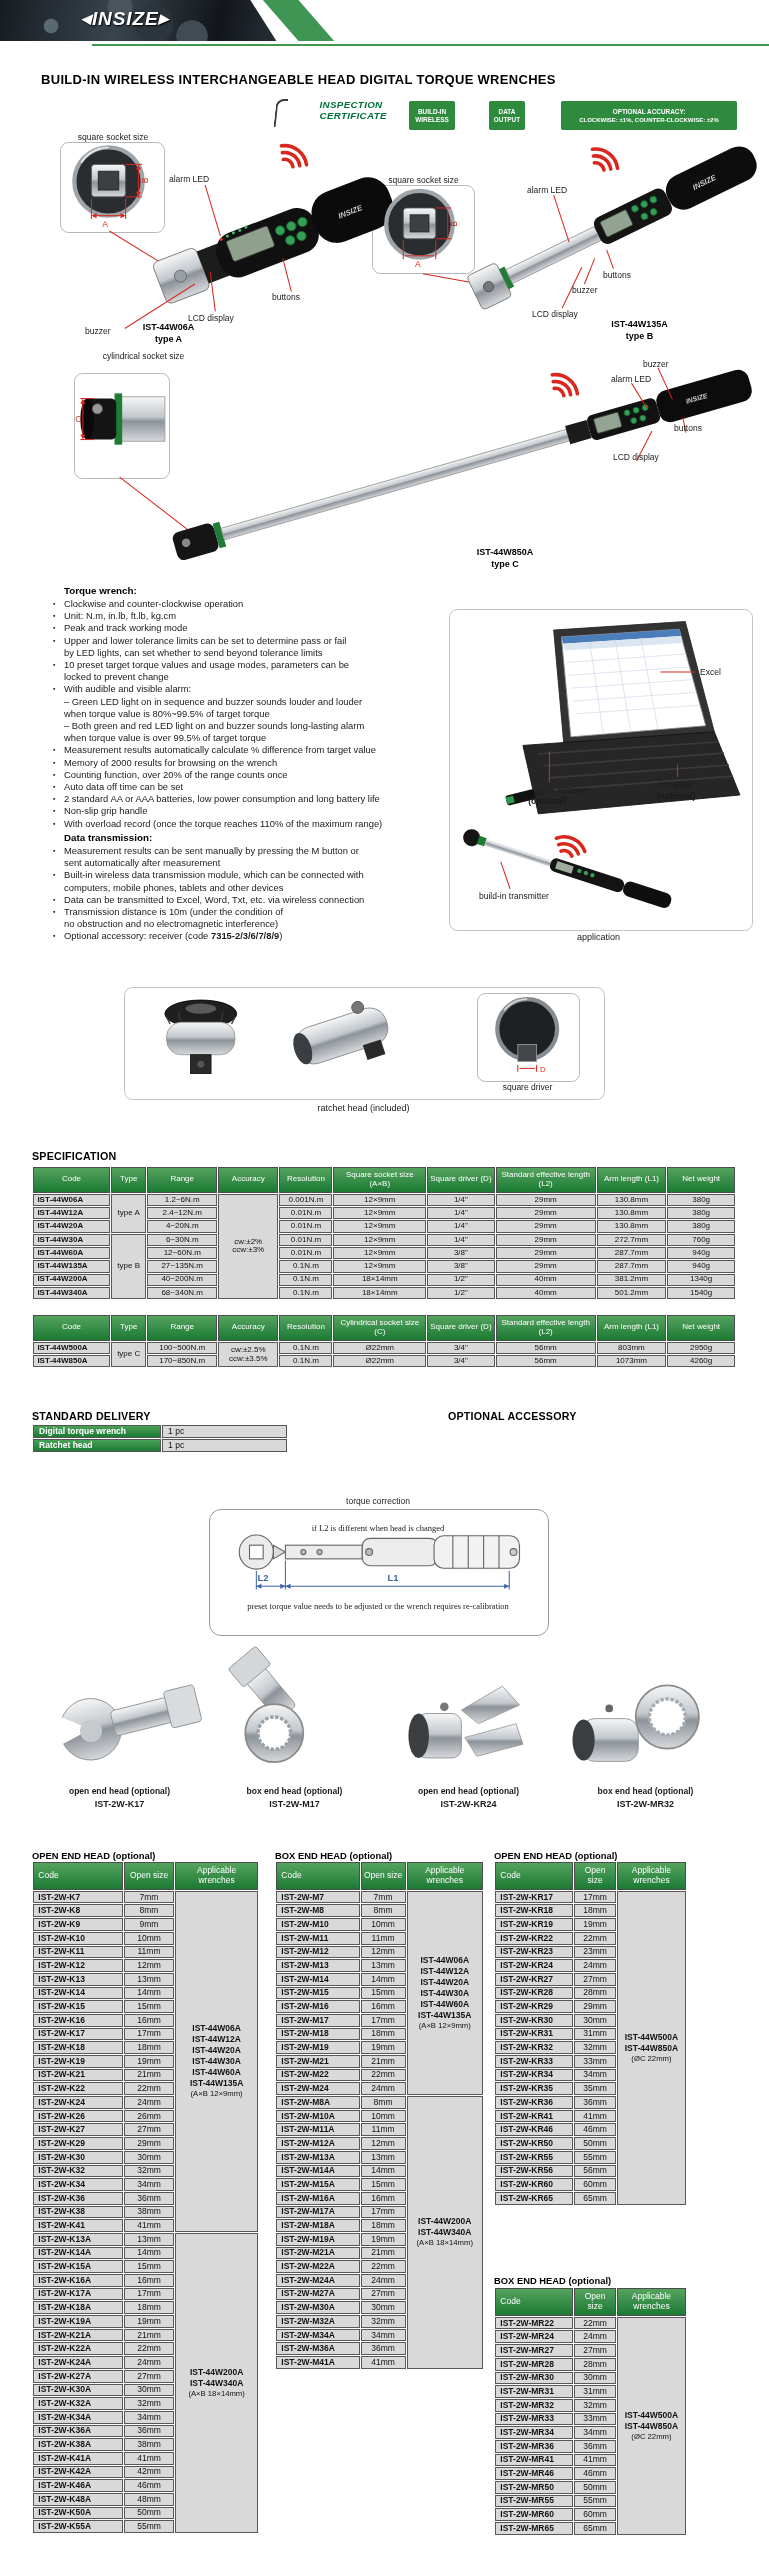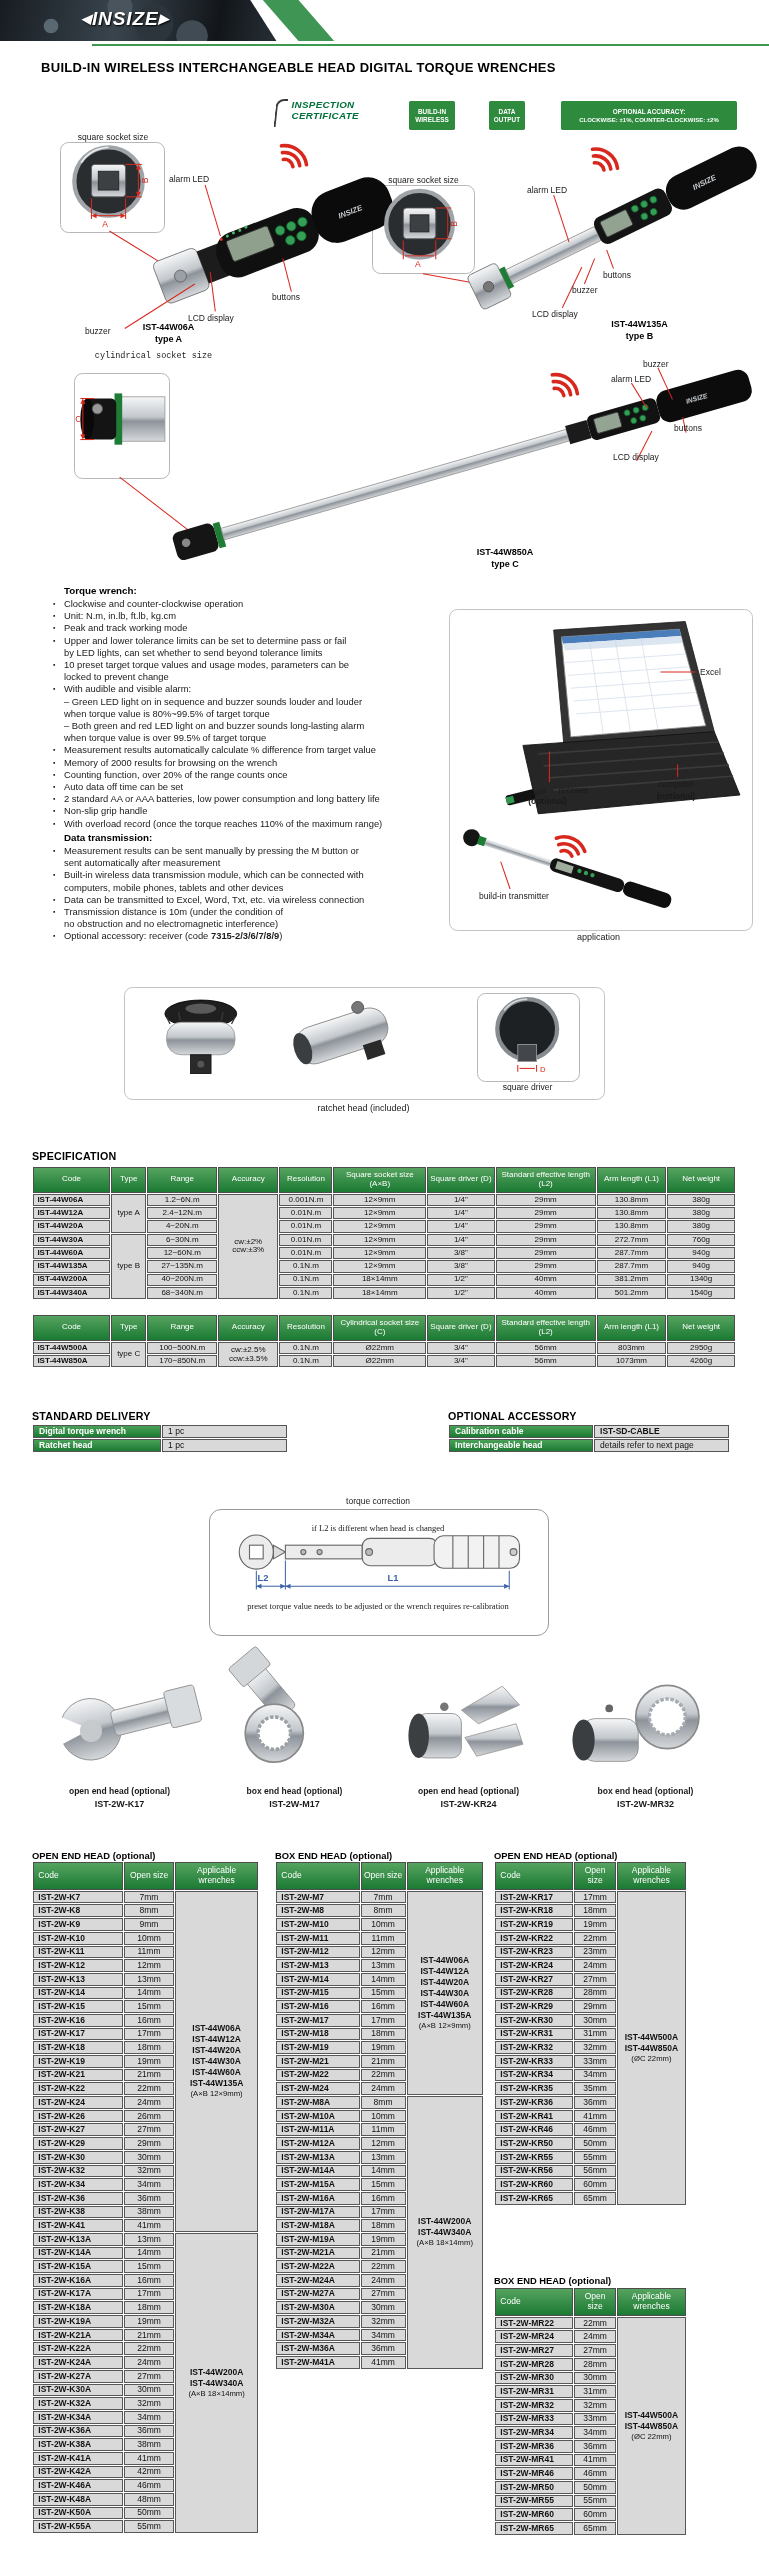--- a/index.html
+++ b/index.html
@@ -19,26 +19,26 @@
       radial-gradient(circle at 192px 36px,#414b54 0 15.4px,transparent 16px),
       radial-gradient(circle at 154px 24px,#2c353c 0 19px,transparent 19.7px),
       linear-gradient(100deg,#171c21,#39444d 40%,#12161a 75%,#2c353d);
     clip-path:polygon(0 0,86% 0,95% 100%,0 100%);}
   .banner-chev{position:absolute;left:256px;top:0;width:85px;height:41px;background:#3f9654;
     clip-path:polygon(8% 0,50% 0,92% 100%,50% 100%);}
   .logo{position:absolute;left:81px;top:7.7px;color:#fff;font-style:italic;font-weight:bold;
     font-size:19px;letter-spacing:0.9px;text-shadow:0.9px 0.9px 1.7px #000;white-space:nowrap;}
   .logo .arr{font-size:13px;vertical-align:1.7px;}
   .rule{position:absolute;left:92px;top:44px;width:677px;height:1.7px;background:#3f9850;}
-  .page-title{position:absolute;left:41px;top:60px;font-size:13px;font-weight:bold;color:#000;letter-spacing:0.3px;}
+  .page-title{position:absolute;left:41px;top:72px;font-size:13px;font-weight:bold;color:#000;letter-spacing:0.3px;}
   
   .cert{position:absolute;left:275px;top:99px;display:flex;gap:4.3px;align-items:flex-start;}
   .cert-bracket{width:10.3px;height:26px;border-left:2.6px solid #3a3a3a;border-top:2.6px solid #3a3a3a;
     border-radius:7.7px 0 0 0;transform:skewX(-6deg);}
-  .cert-text{color:#00713a;font-style:italic;font-weight:bold;font-size:9.8px;line-height:11px;letter-spacing:0.3px;}
+  .cert-text{color:#00713a;font-style:italic;font-weight:bold;font-size:9.8px;line-height:11px;letter-spacing:0.3px;margin-left:28px;}
   .badge{position:absolute;background:#2e8b3e;color:#fff;border-radius:1.7px;display:flex;
     flex-direction:column;align-items:center;justify-content:center;font-weight:bold;text-align:center;}
   .badge .l1{font-size:6.4px;line-height:8px;}
   .badge .l2{font-size:6.4px;line-height:8px;}
   .badge.wide .l2{font-size:6px;}
   
   .round-box{position:absolute;border:1.7px solid #c3c3c3;border-radius:8.5px;background:transparent;}
   .inset-box{position:absolute;border:1.3px solid #b7b7b7;border-radius:8.5px;background:#fff;}
   
   .feat-heading{position:absolute;font-weight:bold;font-size:9.8px;color:#000;}
@@ -400,21 +400,21 @@
   <div class="model-label" style="left:126px;top:334px;width:85px;">type A</div>
 
   <span class="callout ctr" style="left:373px;top:175px;width:101px;">square socket size</span>
   <span class="callout" style="left:527px;top:185px;">alarm LED</span>
   <span class="callout" style="left:603px;top:270px;">buttons</span>
   <span class="callout" style="left:572px;top:285px;">buzzer</span>
   <span class="callout" style="left:532px;top:309px;">LCD display</span>
   <div class="model-label" style="left:597px;top:319px;width:85px;">IST-44W135A</div>
   <div class="model-label" style="left:597px;top:331px;width:85px;">type B</div>
 
-  <span class="callout ctr" style="left:85px;top:351px;width:137px;font-family:Liberation Mono, monospace;">cylindrical socket size</span>
+  <span class="callout ctr" style="left:75px;top:351px;width:137px;">cylindrical socket size</span>
   <span class="callout" style="left:643px;top:359px;">buzzer</span>
   <span class="callout" style="left:611px;top:374px;">alarm LED</span>
   <span class="callout" style="left:674px;top:423px;">buttons</span>
   <span class="callout" style="left:613px;top:452px;">LCD display</span>
   <div class="model-label" style="left:460px;top:547px;width:90px;">IST-44W850A</div>
   <div class="model-label" style="left:460px;top:559px;width:90px;">type C</div>
 
   <div class="feat-heading" style="left:64px;top:585px;">Torque wrench:</div>
   <div class="abs" style="left:41px;top:598px;width:402px;">
       <div class="f-line"><span class="bullet">▪</span><span>Clockwise and counter-clockwise operation</span></div>
@@ -644,36 +644,20 @@
           <td class="kv-label">Digital torque wrench</td>
           <td class="kv-value">1 pc</td>
         </tr>
         <tr>
           <td class="kv-label">Ratchet head</td>
           <td class="kv-value">1 pc</td>
         </tr>
       </tbody>
     </table>
   <div class="sec-heading" style="left:448px;top:1410px;">OPTIONAL ACCESSORY</div>
-  <table class="kv" style="left:448px;top:1424px;width:282px;">
-      <colgroup>
-        <col style="width: 144px;">
-        <col style="width: 135px;">
-      </colgroup>
-      <tbody>
-        <tr>
-          <td class="kv-label">Calibration cable</td>
-          <td class="kv-value"><b>IST-SD-CABLE</b></td>
-        </tr>
-        <tr>
-          <td class="kv-label">Interchangeable head</td>
-          <td class="kv-value">details refer to next page</td>
-        </tr>
-      </tbody>
-    </table>
 
   <div class="callout ctr" style="left:303px;top:1496px;width:150px;">torque correction</div>
   <div class="dim-label" style="left:250px;top:1572px;width:26px;">L2</div>
   <div class="dim-label" style="left:376px;top:1572px;width:34px;">L1</div>
   <div class="tc-note" style="left:215px;top:1601px;width:326px;">preset torque value needs to be adjusted or the wrench requires re-calibration</div>
   <div class="tc-note" style="left:215px;top:1523px;width:326px;">if L2 is different when head is changed</div>
 
   <div class="callout ctr" style="left:47px;top:1786px;width:145px;font-weight:bold;">open end head (optional)</div>
   <div class="callout ctr" style="left:47px;top:1799px;width:145px;font-weight:bold;font-size:9px;">IST-2W-K17</div>
   <div class="callout ctr" style="left:222px;top:1786px;width:145px;font-weight:bold;">box end head (optional)</div>

